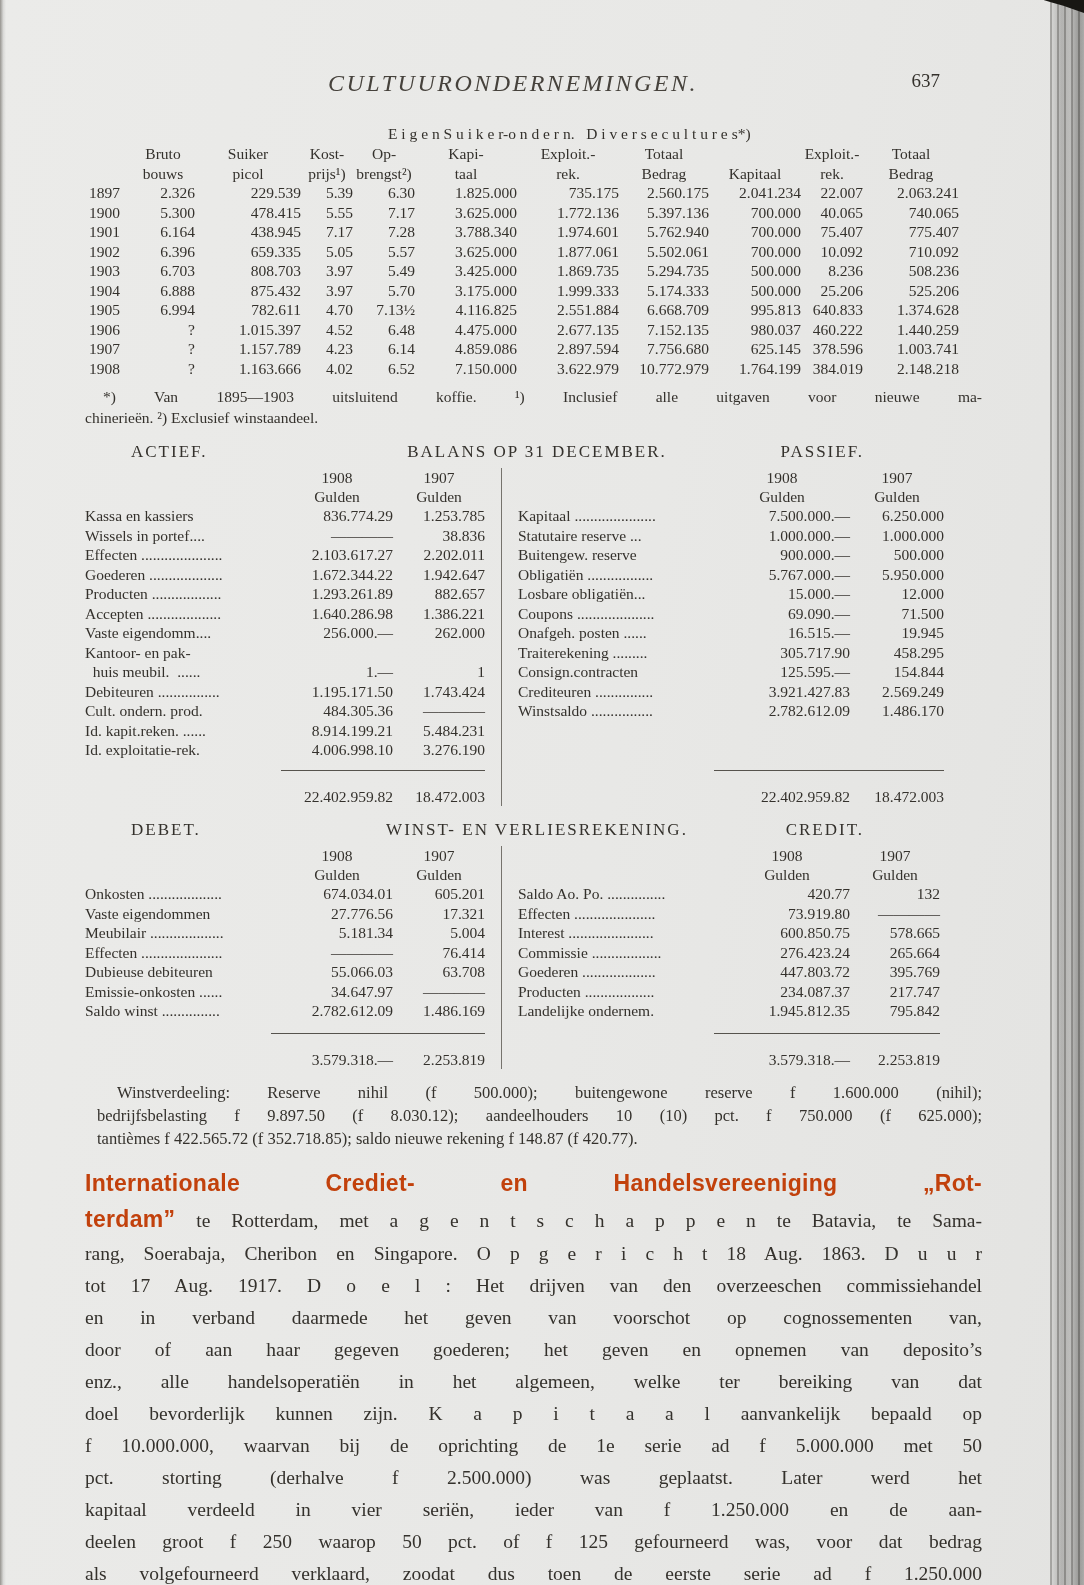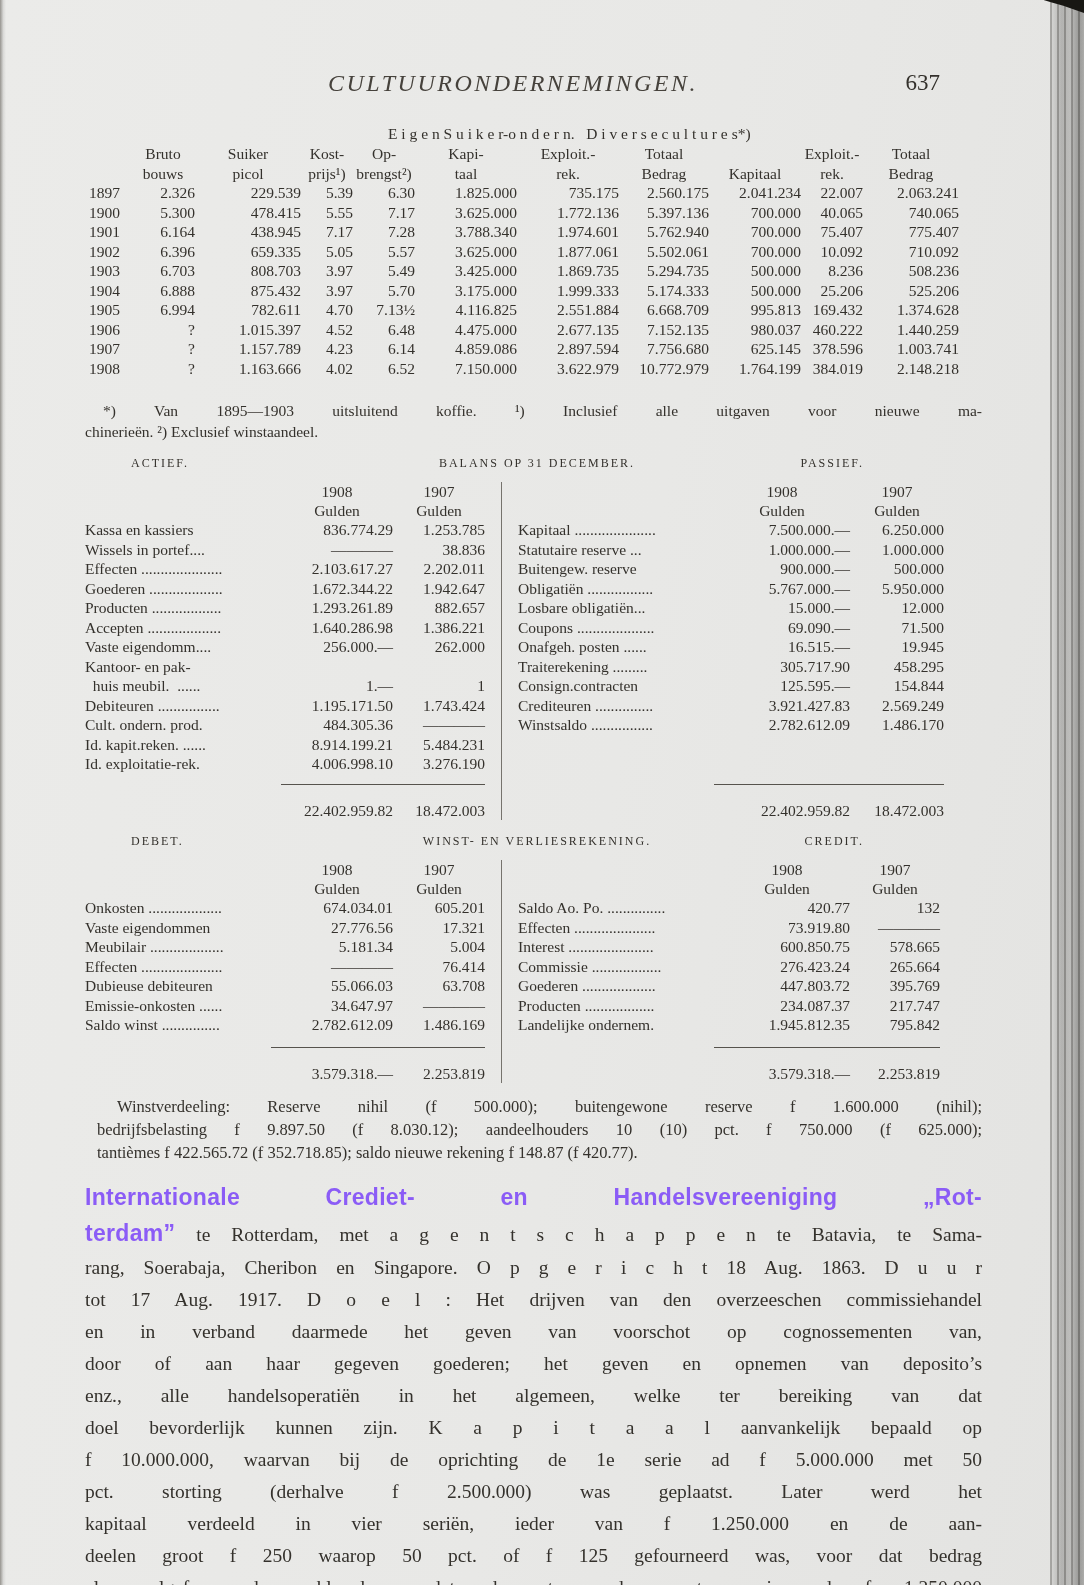--- a/index.html
+++ b/index.html
@@ -16,37 +16,37 @@
       repeating-linear-gradient(to right, rgba(80,78,74,0.38) 0 2px, rgba(200,200,198,0.18) 2px 7px),
       linear-gradient(to right,#dddddb, #aeaeac 35%, #bcbcba 60%, #8f8f8d 85%, #a5a5a3);
   }
   .binding-corner { position:absolute; right:0; top:0; width:46px; height:13px; background:#181713;
     clip-path:polygon(12% 0, 100% 0, 100% 100%, 55% 45%, 30% 20%); }
 
   .content { position:absolute; left:85px; top:70px; width:897px; }
 
   .running-head { position:relative; height:24px; }
   .rh-title { position:absolute; left:243px; top:0; font-style:italic; font-size:24px; letter-spacing:2.5px; color:#46423c; }
-  .rh-page  { position:absolute; right:42px; top:0; font-size:23px; }
+  .rh-page  { position:absolute; right:42px; top:0; font-size:19px; }
 
   
   .t1 { margin-top:30px; font-size:15.5px; }
   .t1-group-title { margin-left:303px; font-size:15.5px; white-space:pre; line-height:20px; }
   .trow { display:grid; }
   .tcell { white-space:pre; }
   .g-suiker { grid-template-columns:46px 64px 106px 52px 62px 102px 102px 90px 92px 62px 96px; width:874px; line-height:19.5px; }
   .g-suiker .tcell { text-align:right; }
   .g-suiker .tcell:first-child { text-align:left; padding-left:4px; }
   .thead .tcell { text-align:center !important; }
-  .footnote { margin-top:22px; font-size:15.5px; line-height:21px; }
+  .footnote { margin-top:8px; font-size:15.5px; line-height:21px; }
   .fn1 { text-indent:18px; text-align:justify; text-align-last:justify; }
 
   
   .section { margin-top:14px; }
-  .sec-head { position:relative; height:22px; font-size:12px; letter-spacing:2px; }
+  .sec-head { position:relative; height:22px; font-size:17px; letter-spacing:2px; }
   .sh-left { position:absolute; left:46px; }
   .sh-center { position:absolute; left:7px; right:0; text-align:center; }
   .sh-right { position:absolute; right:118px; }
   .two-col { display:flex; margin-top:4px; font-size:15.5px; }
   .col-l { width:412px; }
   .col-r { margin-left:4px; padding-left:16px; border-left:1px solid #76736d; }
   .g-balL, .g-wvL { grid-template-columns:196px 112px 92px; line-height:19.5px; }
   .g-balR { grid-template-columns:196px 136px 94px; line-height:19.5px; }
   .g-wvR  { grid-template-columns:206px 126px 90px; line-height:19.5px; }
   .g-balL .tcell, .g-balR .tcell, .g-wvL .tcell, .g-wvR .tcell { text-align:right; }
@@ -63,21 +63,21 @@
 
   
   .winstverd { margin-top:12px; font-size:16.5px; line-height:23px; }
   .wv-line { text-align:justify; text-align-last:justify;margin-left:12px; }
   .wv-line:first-child { text-indent:20px; }
   .wv-line:last-child { text-align-last:left; }
 
   
   .article { margin-top:16px; }
   .art-hline { font-size:19.5px; line-height:34px; text-align:justify; text-align-last:justify; }
-  .art-bold { font-family:"Liberation Sans","DejaVu Sans",sans-serif; font-weight:700; font-size:23px; letter-spacing:0.3px; color:#8b5cf6; }
+  .art-bold { font-family:"Liberation Sans","DejaVu Sans",sans-serif; font-weight:700; font-size:23px; letter-spacing:0.3px; color:#c2410c; }
   .art-body .art-line { font-size:19.5px; line-height:32px; text-align:justify; text-align-last:justify; }
 </style>
 </head>
 <body>
 
 <div class="left-edge"></div>
 <div class="binding"></div>
 <div class="binding-corner"></div>
 
 <div class="content">
@@ -199,21 +199,21 @@
         <div class="trow g-suiker">
           <span class="tcell">1905</span>
           <span class="tcell">6.994</span>
           <span class="tcell">782.611</span>
           <span class="tcell">4.70</span>
           <span class="tcell">7.13½</span>
           <span class="tcell">4.116.825</span>
           <span class="tcell">2.551.884</span>
           <span class="tcell">6.668.709</span>
           <span class="tcell">995.813</span>
-          <span class="tcell">169.432</span>
+          <span class="tcell">640.833</span>
           <span class="tcell">1.374.628</span>
         </div>
         <div class="trow g-suiker">
           <span class="tcell">1906</span>
           <span class="tcell">?</span>
           <span class="tcell">1.015.397</span>
           <span class="tcell">4.52</span>
           <span class="tcell">6.48</span>
           <span class="tcell">4.475.000</span>
           <span class="tcell">2.677.135</span>

